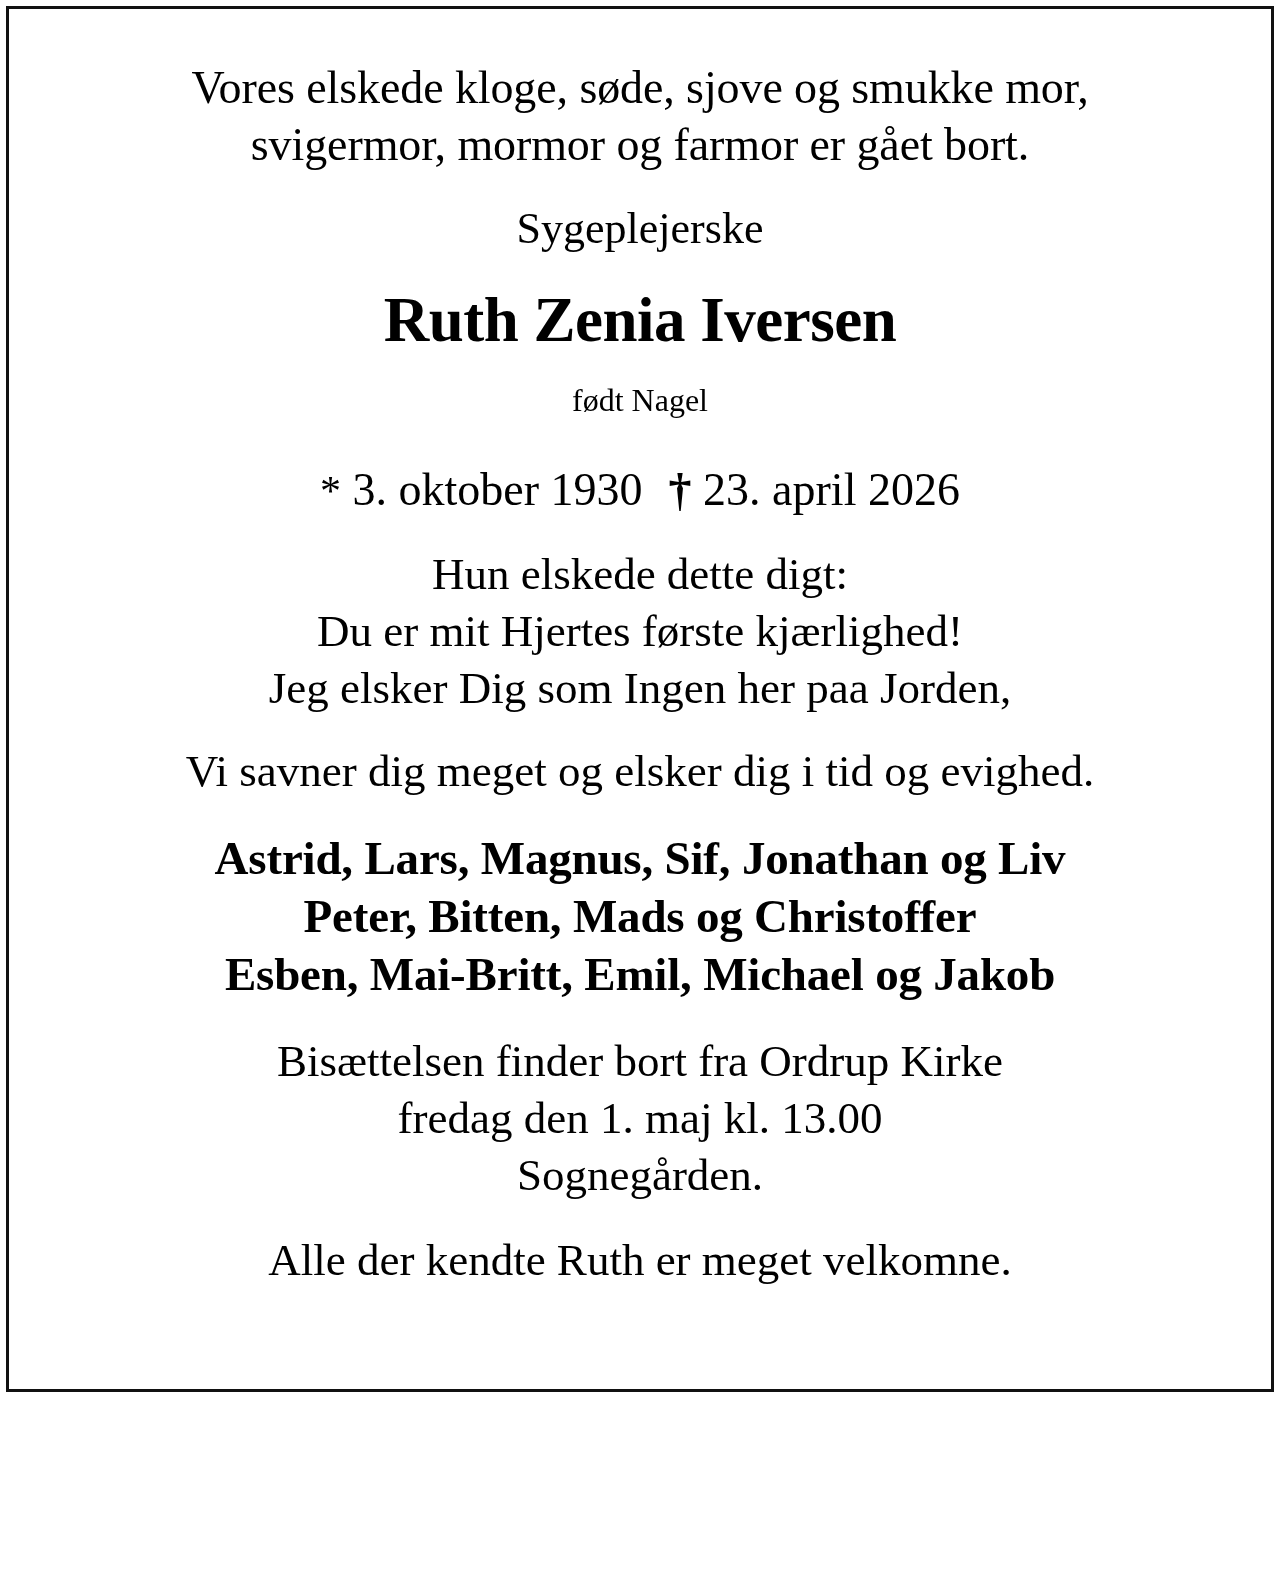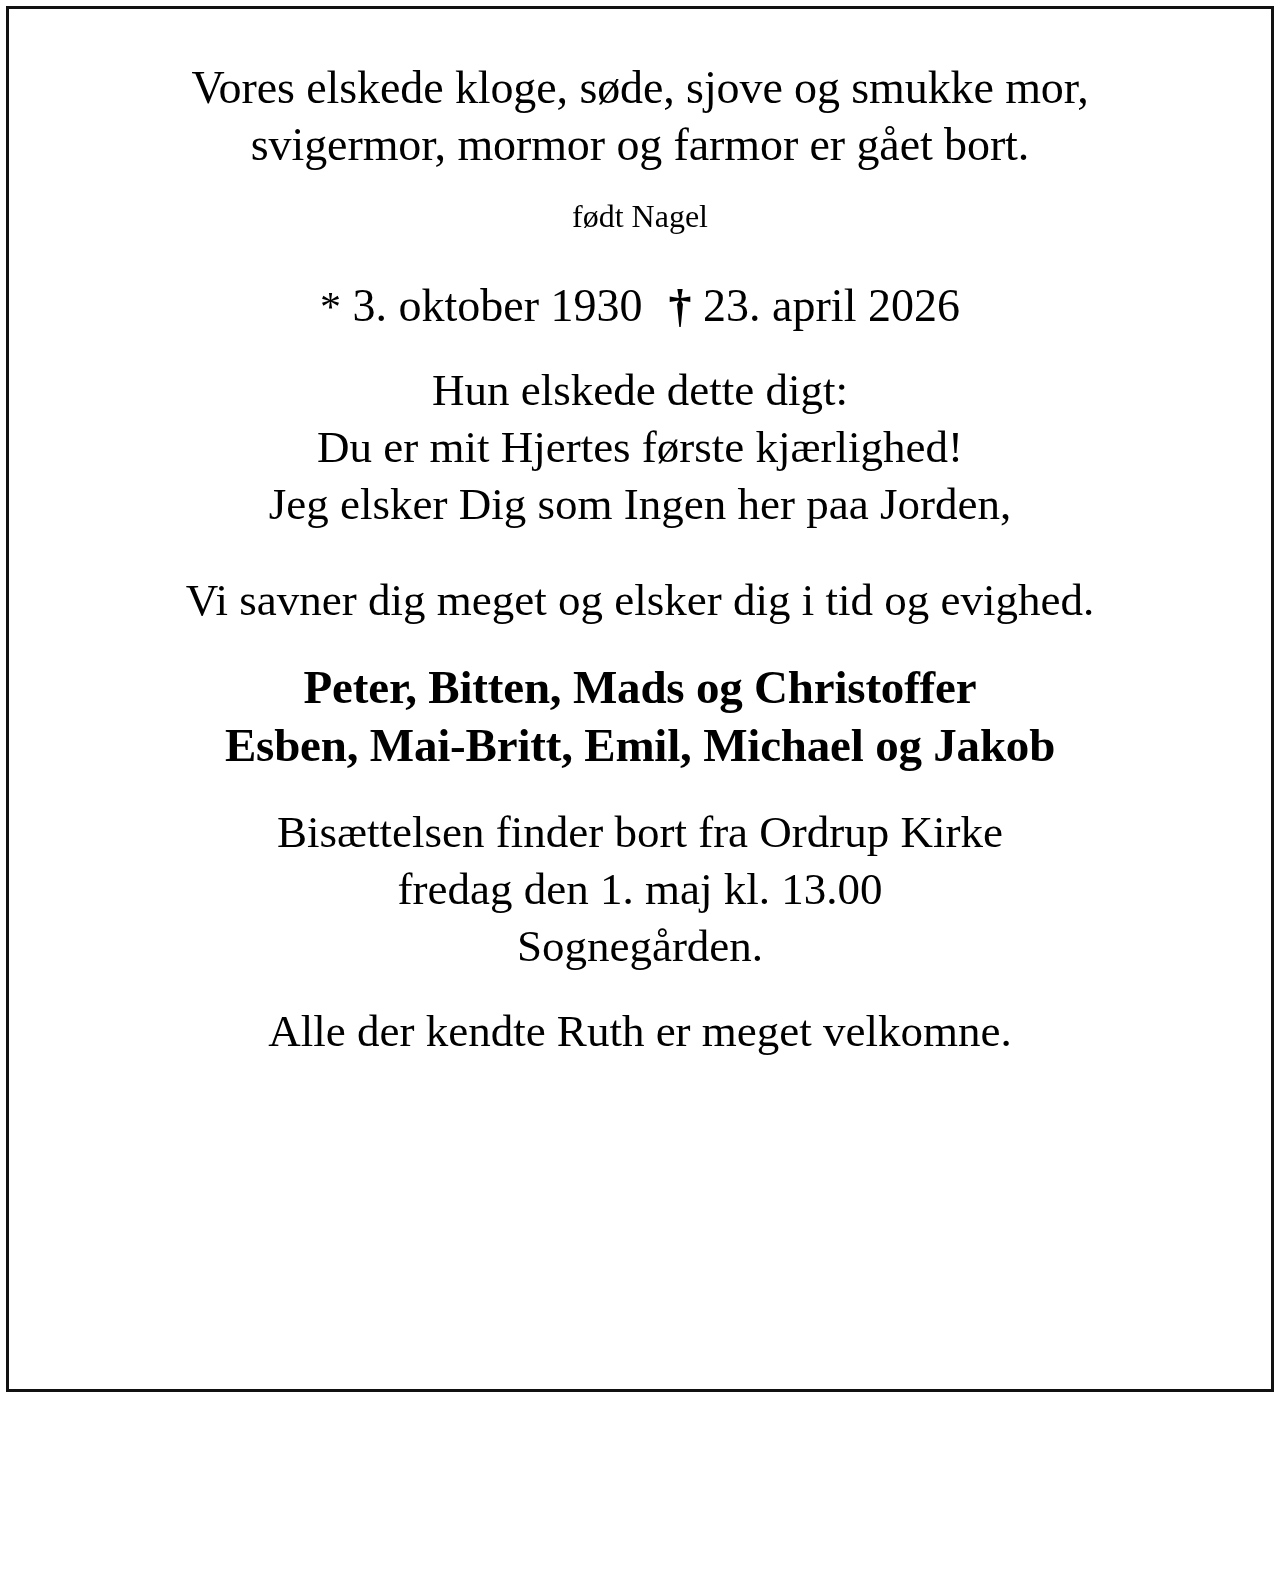--- a/index.html
+++ b/index.html
@@ -95,21 +95,21 @@
   .poem {
     font-size: 45px;
     line-height: 57px;
     margin-top: 26px;
   }
 
   
   .farewell {
     font-size: 45px;
     line-height: 56px;
-    margin-top: 39px;
+    margin-top: 26px;
   }
 
   
   .family {
     font-size: 47px;
     line-height: 58px;
     font-weight: bold;
     letter-spacing: -0.2px;
     margin-top: 30px;
   }
@@ -132,41 +132,48 @@
 <body>
 
 <div id="notice">
   <div id="frame">
 
     <div class="block intro">
       <span class="line">Vores elskede kloge, søde, sjove og smukke mor,</span>
       <span class="line">svigermor, mormor og farmor er gået bort.</span>
     </div>
 
+    <div class="block profession">
+      <span class="line">Sygeplejerske</span>
+    </div>
 
+    <div class="block name">
+      <span class="line">Ruth Zenia Iversen</span>
+    </div>
 
     <div class="block maiden">
       <span class="line">født Nagel</span>
     </div>
 
     <div class="block dates">
       <span class="line"><span class="sym-birth">*</span> <span>3. oktober 1930</span><span class="gap"></span><span class="sym-death">†</span> <span>23. april 2026</span></span>
     </div>
 
     <div class="block poem">
       <span class="line">Hun elskede dette digt:</span>
       <span class="line">Du er mit Hjertes første kjærlighed!</span>
       <span class="line">Jeg elsker Dig som Ingen her paa Jorden,</span>
     </div>
 
     <div class="block farewell">
       <span class="line">Vi savner dig meget og elsker dig i tid og evighed.</span>
     </div>
 
     <div class="block family">
+      <span class="line">Astrid, Lars, Magnus, Sif, Jonathan og Liv</span>
       <span class="line">Peter, Bitten, Mads og Christoffer</span>
       <span class="line">Esben, Mai-Britt, Emil, Michael og Jakob</span>
     </div>
 
     <div class="block arrangements">
       <span class="line">Bisættelsen finder bort fra Ordrup Kirke</span>
       <span class="line">fredag den 1. maj kl. 13.00</span>
       <span class="line">Sognegården.</span>
     </div>
 

